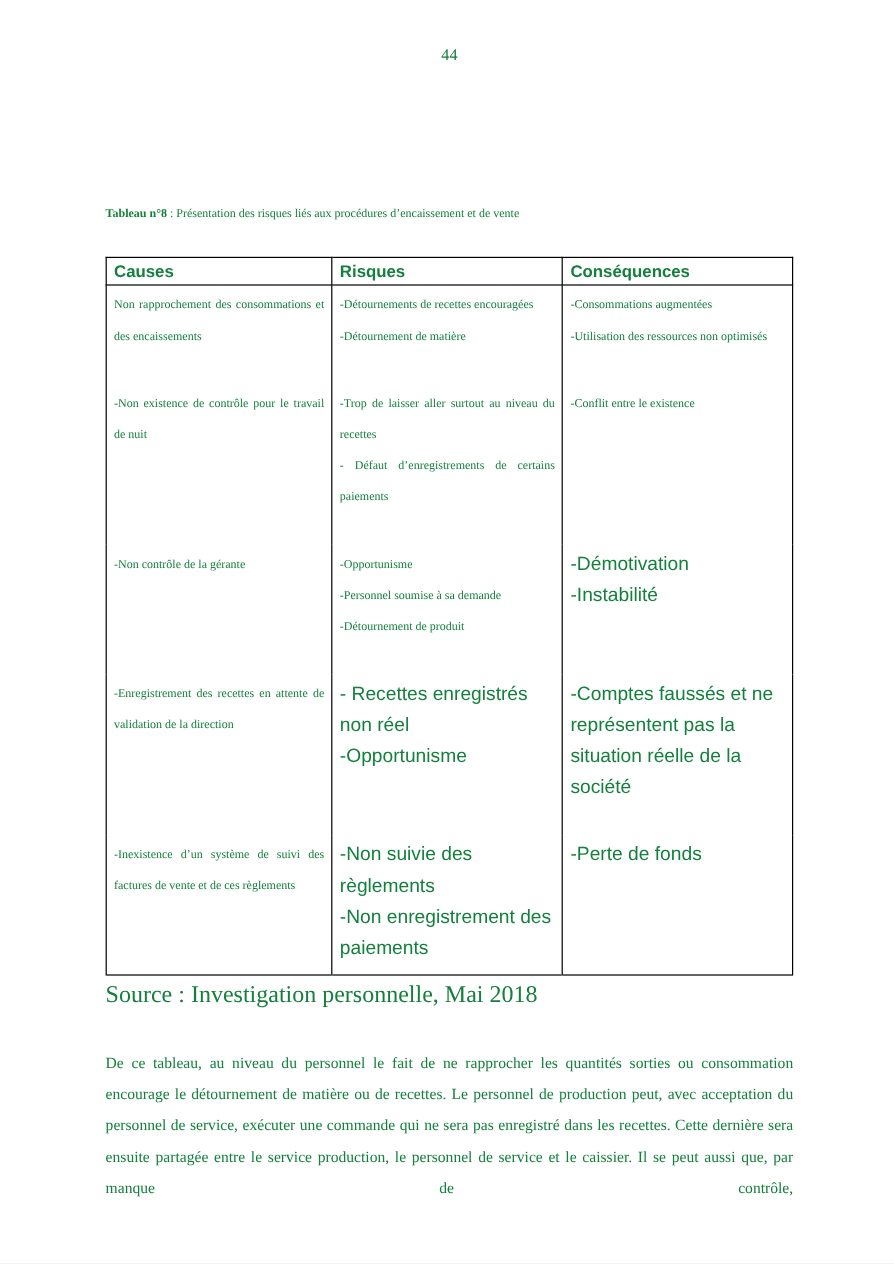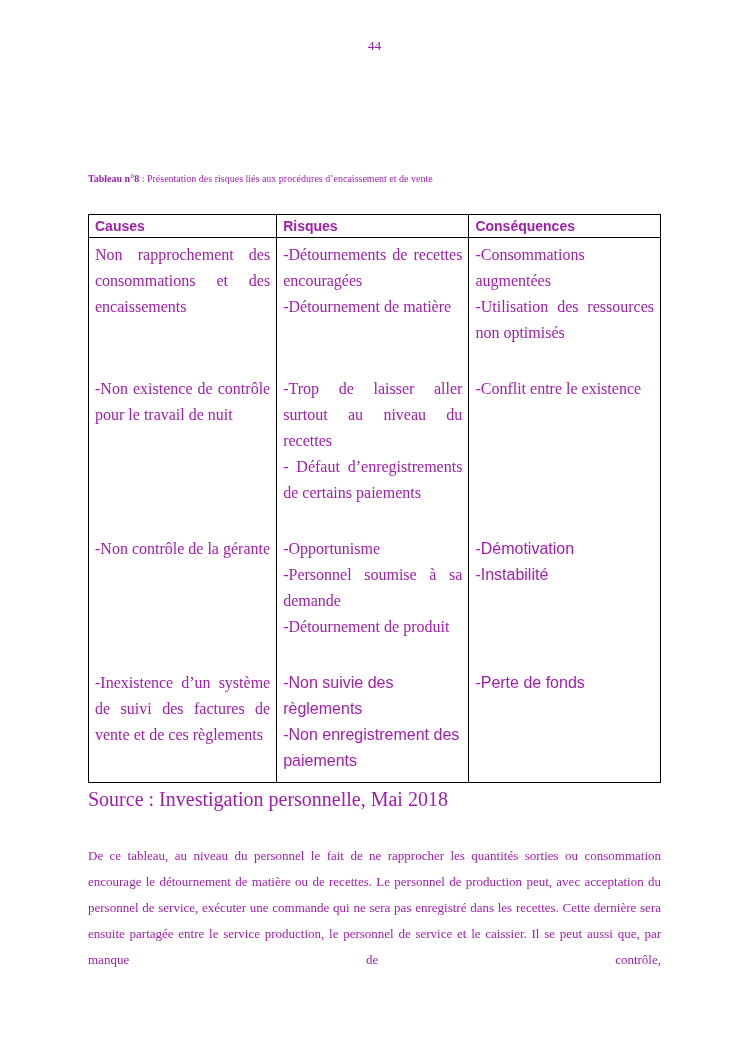--- a/index.html
+++ b/index.html
@@ -4,21 +4,21 @@
 <style>
   html, body { margin: 0; padding: 0; background: #e8e8e8; }
   .page {
     width: 745px;
     height: 1053px;
     margin: 0 auto;
     background: #ffffff;
     box-sizing: border-box;
     padding: 38px 84px 0 88px;
     font-family: "Liberation Serif", serif;
-    color: #a21caf;
+    color: #15803d;
     overflow: hidden;
   }
   .page-number {
     text-align: center;
     font-size: 13.5px;
   }
   .caption {
     margin-top: 118px;
     font-size: 10px;
     line-height: 1.4;
@@ -36,21 +36,21 @@
     text-align: left;
     font-weight: bold;
     font-size: 14px;
     padding: 3px 6px;
     font-family: Liberation Sans, sans-serif;
   }
   table.risk-table td {
     border-left: 1px solid #000;
     border-right: 1px solid #000;
     vertical-align: top;
-    font-size: 16px;
+    font-size: 10px;
     line-height: 26px;
     padding: 4px 6px 26px 6px;
     white-space: pre-line;
     text-align: justify;
     font-family: Liberation Serif, serif;
   }
   table.risk-table tr.last-row td { padding-bottom: 8px; }
   table.risk-table td.sans {
     font-family: "Liberation Sans", sans-serif;
     font-size: 16px;
@@ -107,20 +107,26 @@
         <td>-Conflit entre le existence</td>
       </tr>
       <tr>
         <td>-Non contrôle de la gérante</td>
         <td>-Opportunisme
 -Personnel soumise à sa demande
 -Détournement de produit</td>
         <td class="sans">-Démotivation
 -Instabilité</td>
       </tr>
+      <tr>
+        <td>-Enregistrement des recettes en attente de validation de la direction</td>
+        <td class="sans">- Recettes enregistrés non réel
+-Opportunisme</td>
+        <td class="sans">-Comptes faussés et ne représentent pas la situation réelle de la société</td>
+      </tr>
       <tr class="last-row">
         <td>-Inexistence d’un système de suivi des factures de vente et de ces règlements</td>
         <td class="sans">-Non suivie des règlements
 -Non enregistrement des paiements</td>
         <td class="sans">-Perte de fonds</td>
       </tr>
     </tbody>
   </table>
 
   <div class="source-line">Source : Investigation personnelle, Mai 2018</div>

